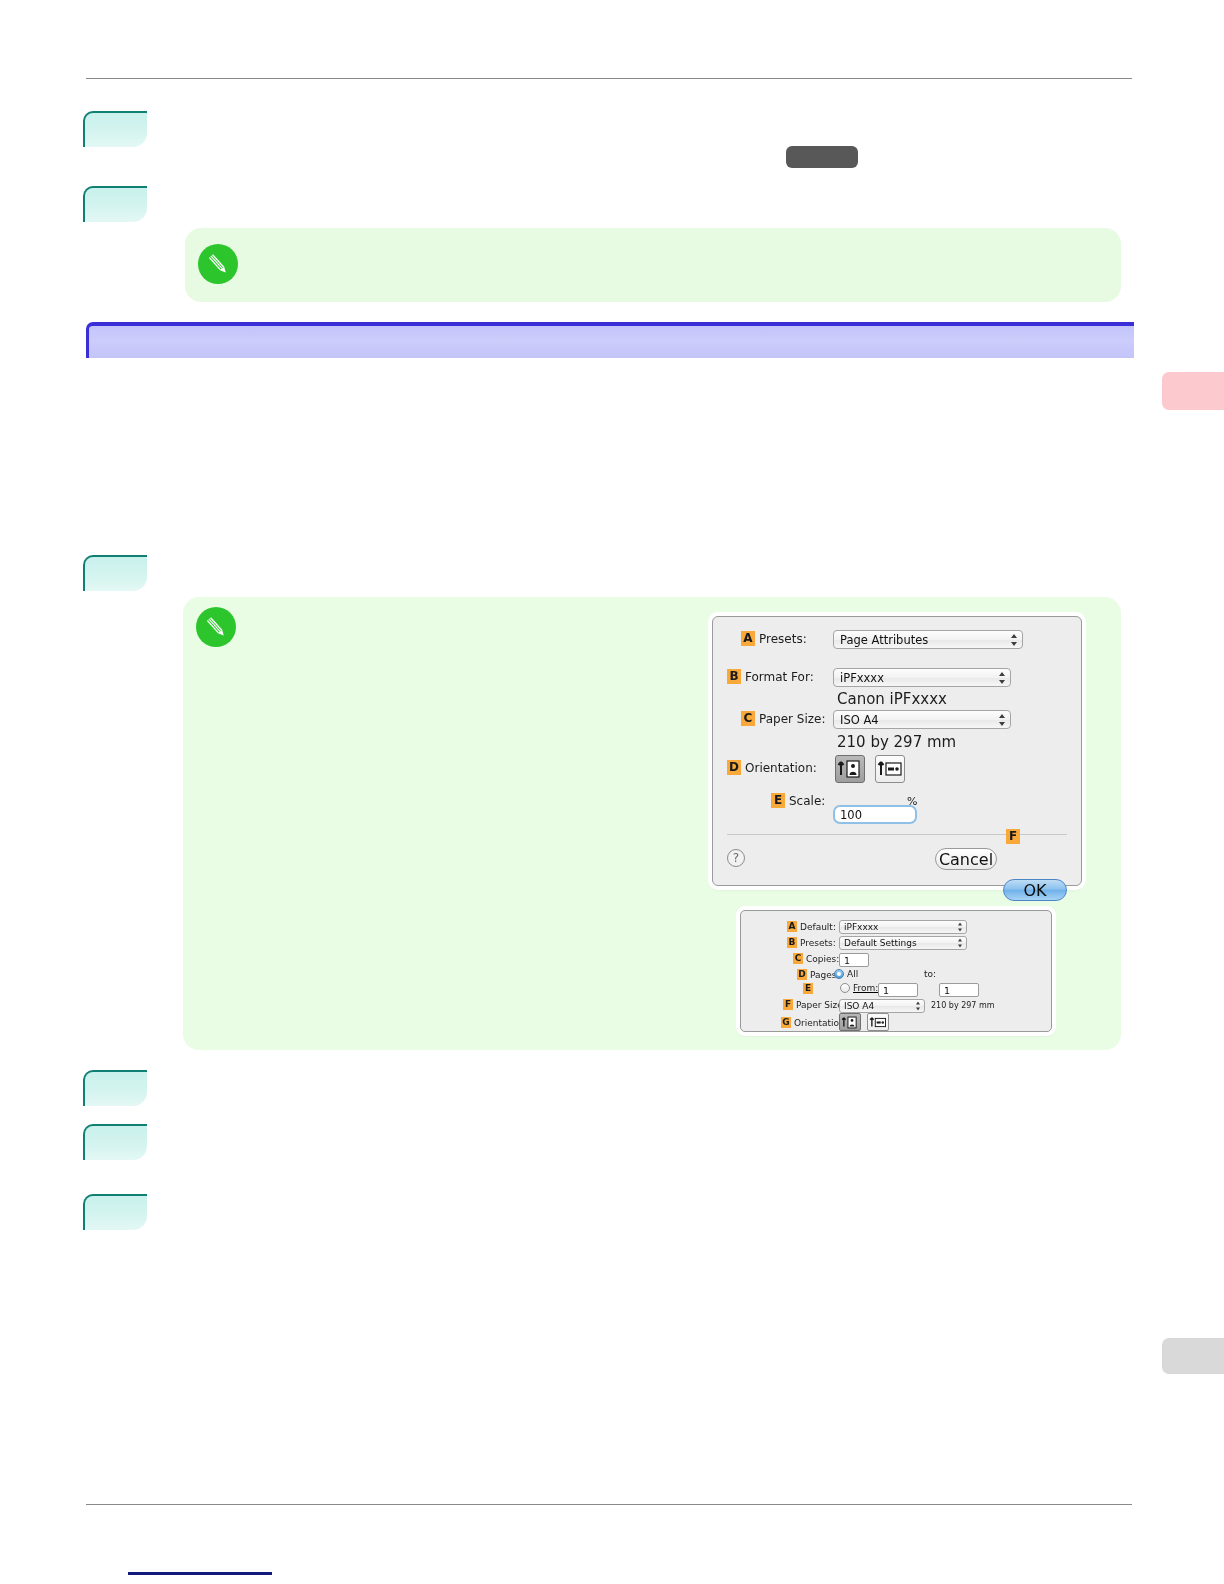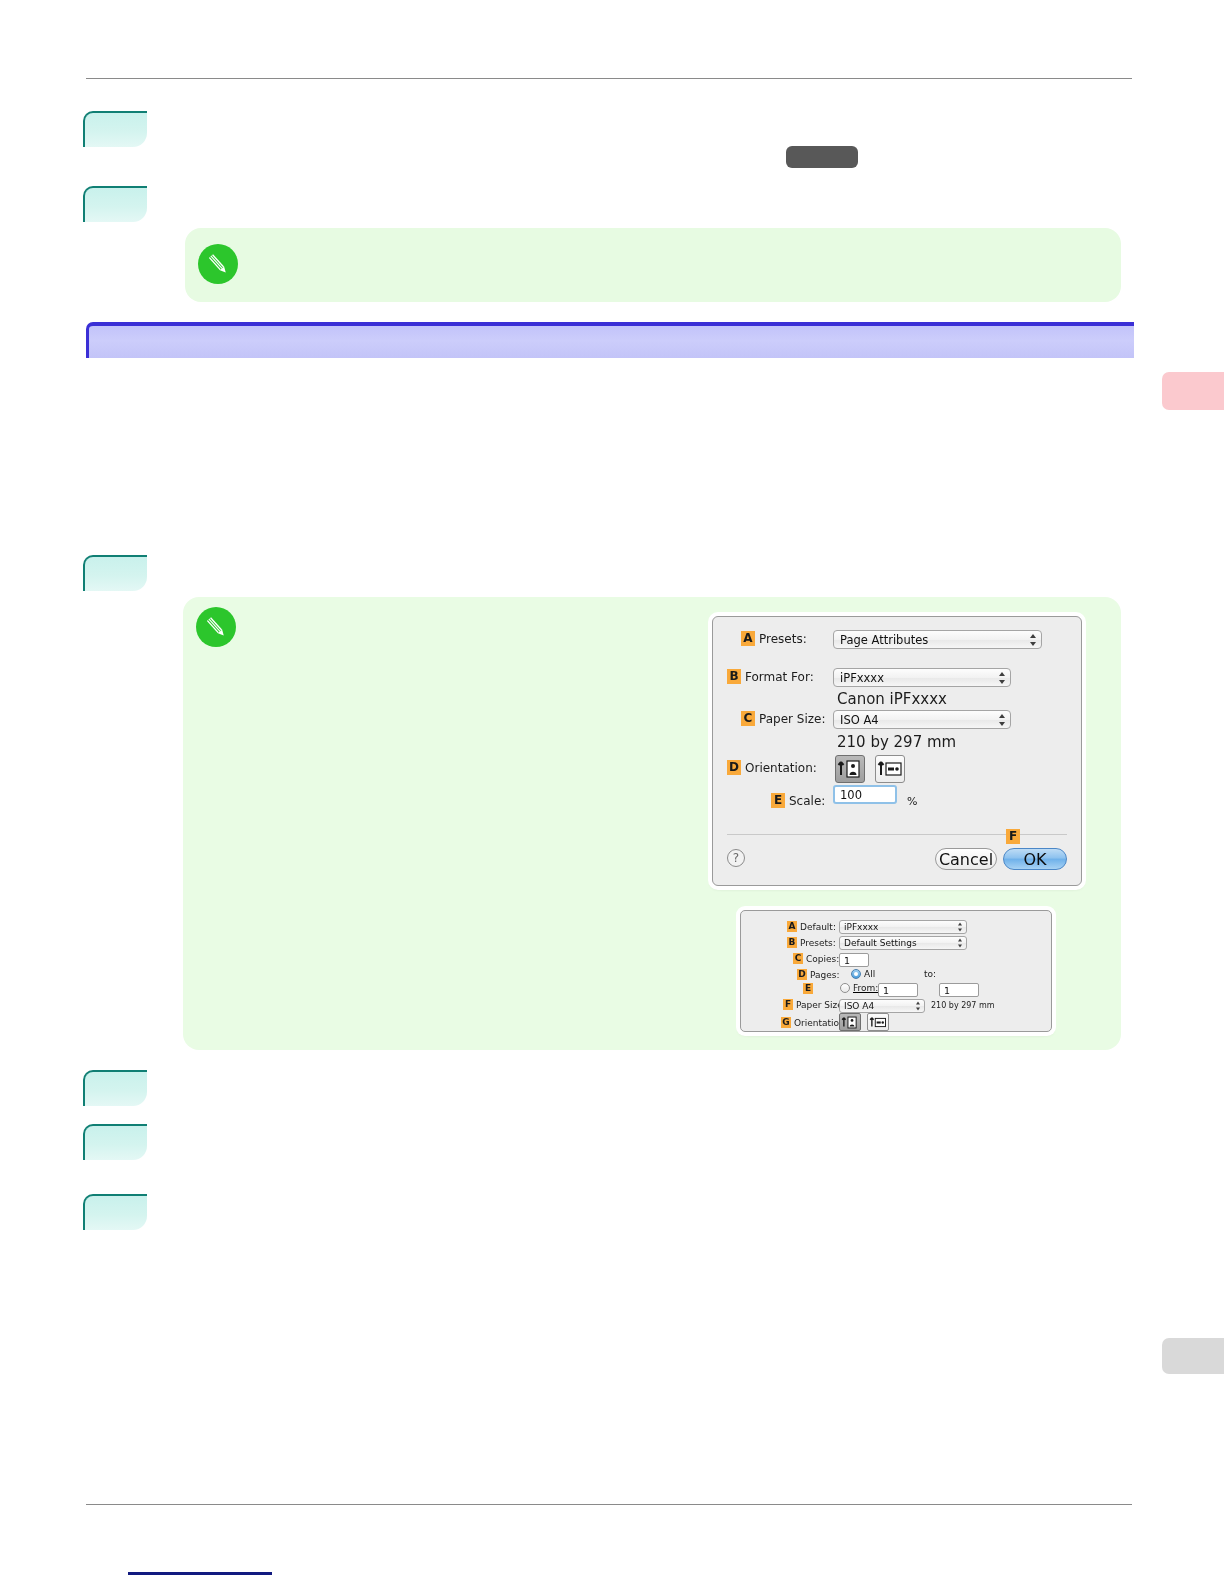--- a/index.html
+++ b/index.html
@@ -260,20 +260,21 @@
     color: #111;
     display: flex;
     align-items: center;
     justify-content: center;
     box-sizing: border-box;
   }
   .push-btn.default {
     border: 1.6px solid #4b87c7;
     background: linear-gradient(to bottom,#bedcf5 0%, #8dc2ef 45%, #6fb1ea 51%, #a7d2f4 100%);
     color: #0b0b0b;
+    margin-top: 31px;
   }
 
   
   #print-dialog {
     left: 740px;
     top: 910px;
     width: 312px;
     height: 122px;
     border-radius: 5px;
   }
@@ -382,21 +383,21 @@
     </div>
     <span></span>
   </div>
 
   <div class="mac-dialog" id="pagesetup-dialog">
 
     <div class="ps-row" style="left:28px; top:14px;">
       <span class="badge">A</span>
       <span class="ps-label">Presets:</span>
     </div>
-    <div class="popup" style="position:absolute; left:120px; top:13px; width:209px;">
+    <div class="popup" style="position:absolute; left:120px; top:13px; width:190px;">
       <span>Page Attributes</span>
       <span class="arrows">
           <i class="up"></i>
           <i class="down"></i>
         </span>
     </div>
 
     <div class="ps-row" style="left:14px; top:52px;">
       <span class="badge">B</span>
       <span class="ps-label">Format For:</span>
@@ -441,21 +442,21 @@
         <rect x="9" y="5" width="15" height="12" fill="#ffffff" stroke="#1a1a1a" stroke-width="1.2"></rect>
         <circle cx="20" cy="11" r="1.8" fill="#1a1a1a"></circle>
         <rect x="11" y="9.5" width="6" height="3" fill="#1a1a1a"></rect>
       </svg>
     </div>
 
     <div class="ps-row" style="left:58px; top:176px;">
       <span class="badge">E</span>
       <span class="ps-label">Scale:</span>
     </div>
-    <div class="text-field" style="position:absolute; left:120px; top:168px; width:64px;">
+    <div class="text-field" style="position:absolute; left:120px; top:188px; width:84px;border-radius:7px;">
       <span>100</span>
     </div>
     <div class="sub-note" style="left:194px; top:178px; font-size:11px;">%</div>
 
     <div class="dlg-sep" style="left:14px; top:217px; width:340px;"></div>
     <div class="help-btn" style="left:14px; top:232px;">?</div>
     <div class="push-btn" style="left:222px; top:231px; width:62px;">Cancel</div>
     <span class="badge" style="position:absolute; left:293px; top:212px;">F</span>
     <div class="push-btn default" style="left:290px; top:231px; width:64px;">OK</div>
   </div>
@@ -491,21 +492,21 @@
       <span class="pd-label">Copies:</span>
     </div>
     <div class="plain-field" style="position:absolute; left:98px; top:42px; width:30px;">
       <span>1</span>
     </div>
 
     <div class="pd-row" style="left:56px; top:58px;">
       <span class="badge sm">D</span>
       <span class="pd-label">Pages:</span>
     </div>
-    <div class="pd-row" style="left:110px; top:58px;">
+    <div class="pd-row" style="left:93px; top:58px;">
       <span class="radio on"></span>
       <span class="pd-label">All</span>
     </div>
 
     <div class="pd-row" style="left:62px; top:72px;">
       <span class="badge sm">E</span>
     </div>
     <div class="pd-row" style="left:99px; top:72px;text-decoration:underline;">
       <span class="radio"></span>
       <span class="pd-label">From:</span>

